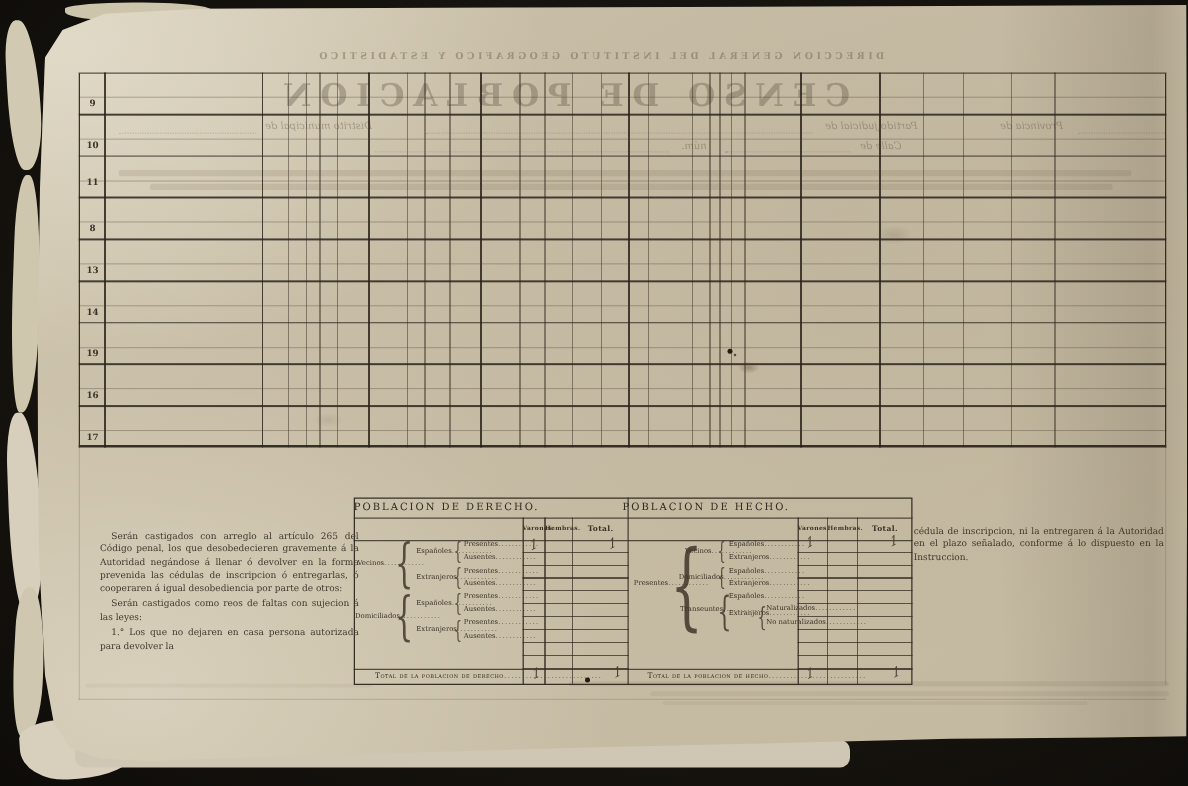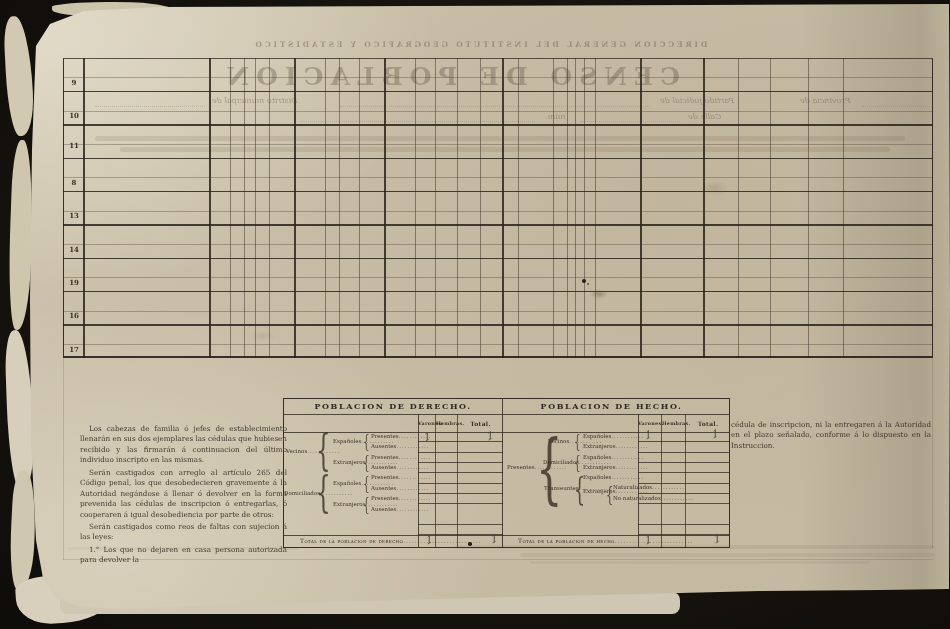--- a/index.html
+++ b/index.html
@@ -83,21 +83,21 @@
 
   
   .frameline{background:rgba(60,50,38,.16);}
 
   
   .res-heading{left:283px;top:373px;width:447px;text-align:center;font-size:15px;letter-spacing:3.5px;
     font-weight:600;color:#2f2a22;white-space:nowrap;}
   .resbox{left:283px;top:398px;width:447px;height:150px;border:1.6px solid #372f25;}
   .resline-h{background:rgba(50,42,32,.8);height:1px;}
   .resline-v{background:rgba(50,42,32,.85);width:1.4px;}
-  .res-title{top:401px;text-align:center;font-size:8px;font-weight:bold;letter-spacing:1.6px;color:#2f2a21;white-space:nowrap;}
+  .res-title{top:401px;font-size:8px;font-weight:normal;letter-spacing:1.6px;color:#2f2a21;white-space:nowrap;}
   .colhead{top:420px;font-size:4.8px;font-weight:bold;letter-spacing:.3px;color:#3a3228;text-align:center;white-space:nowrap;}
   .vals-left{left:418px;top:414px;width:85px;height:134px;
     background:linear-gradient(to right, rgba(50,42,32,.8) 0 1px, transparent 1px 17.5px,
       rgba(50,42,32,.7) 17.5px 18.5px, transparent 18.5px 39.5px, rgba(50,42,32,.7) 39.5px 40.5px, transparent 40.5px);}
   .vals-right{left:638px;top:414px;width:92px;height:134px;
     background:linear-gradient(to right, rgba(50,42,32,.8) 0 1px, transparent 1px 23.5px,
       rgba(50,42,32,.7) 23.5px 24.5px, transparent 24.5px 47.5px, rgba(50,42,32,.7) 47.5px 48.5px, transparent 48.5px);}
   .rowlines{top:432px;height:104px;
     background:repeating-linear-gradient(to bottom, transparent 0 9.4px, rgba(50,42,32,.75) 9.4px 10.3px);}
   .tree{font-size:5.5px;color:#393126;white-space:nowrap;height:7px;line-height:7px;}
@@ -229,21 +229,20 @@
     <span class="tally" style="left:424px;top:431px;">1</span>
     <span class="tally" style="left:487px;top:430px;">1</span>
     <span class="tally" style="left:426px;top:534px;">1</span>
     <span class="tally" style="left:491px;top:533px;">1</span>
     <span class="tally" style="left:645px;top:429px;">1</span>
     <span class="tally" style="left:712px;top:428px;">1</span>
     <span class="tally" style="left:645px;top:534px;">1</span>
     <span class="tally" style="left:714px;top:533px;">1</span>
 
     <div class="instr" style="left:80px;top:424px;width:207px;">
-      <p>Los cabezas de familia ó jefes de establecimiento llenarán en sus dos ejemplares las cédulas que hubiesen recibido y las firmarán á continuacion del último individuo inscripto en las mismas.</p>
       <p>Serán castigados con arreglo al artículo 265 del Código penal, los que desobedecieren gravemente á la Autoridad negándose á llenar ó devolver en la forma prevenida las cédulas de inscripcion ó entregarlas, ó cooperaren á igual desobediencia por parte de otros:</p>
       <p>Serán castigados como reos de faltas con sujecion á las leyes:</p>
       <p>1.°  Los que no dejaren en casa persona autorizada para devolver la</p>
     </div>
     <div class="instr" style="left:731px;top:420px;width:200px;">
       <p style="text-indent:0;">cédula de inscripcion, ni la entregaren á la Autoridad en el plazo señalado, conforme á lo dispuesto en la Instruccion.</p>
     </div>
 
     <div class="speck" style="left:582px;top:279px;width:4px;height:4px;"></div>
     <div class="speck" style="left:587px;top:283px;width:2px;height:2px;opacity:.7;"></div>

